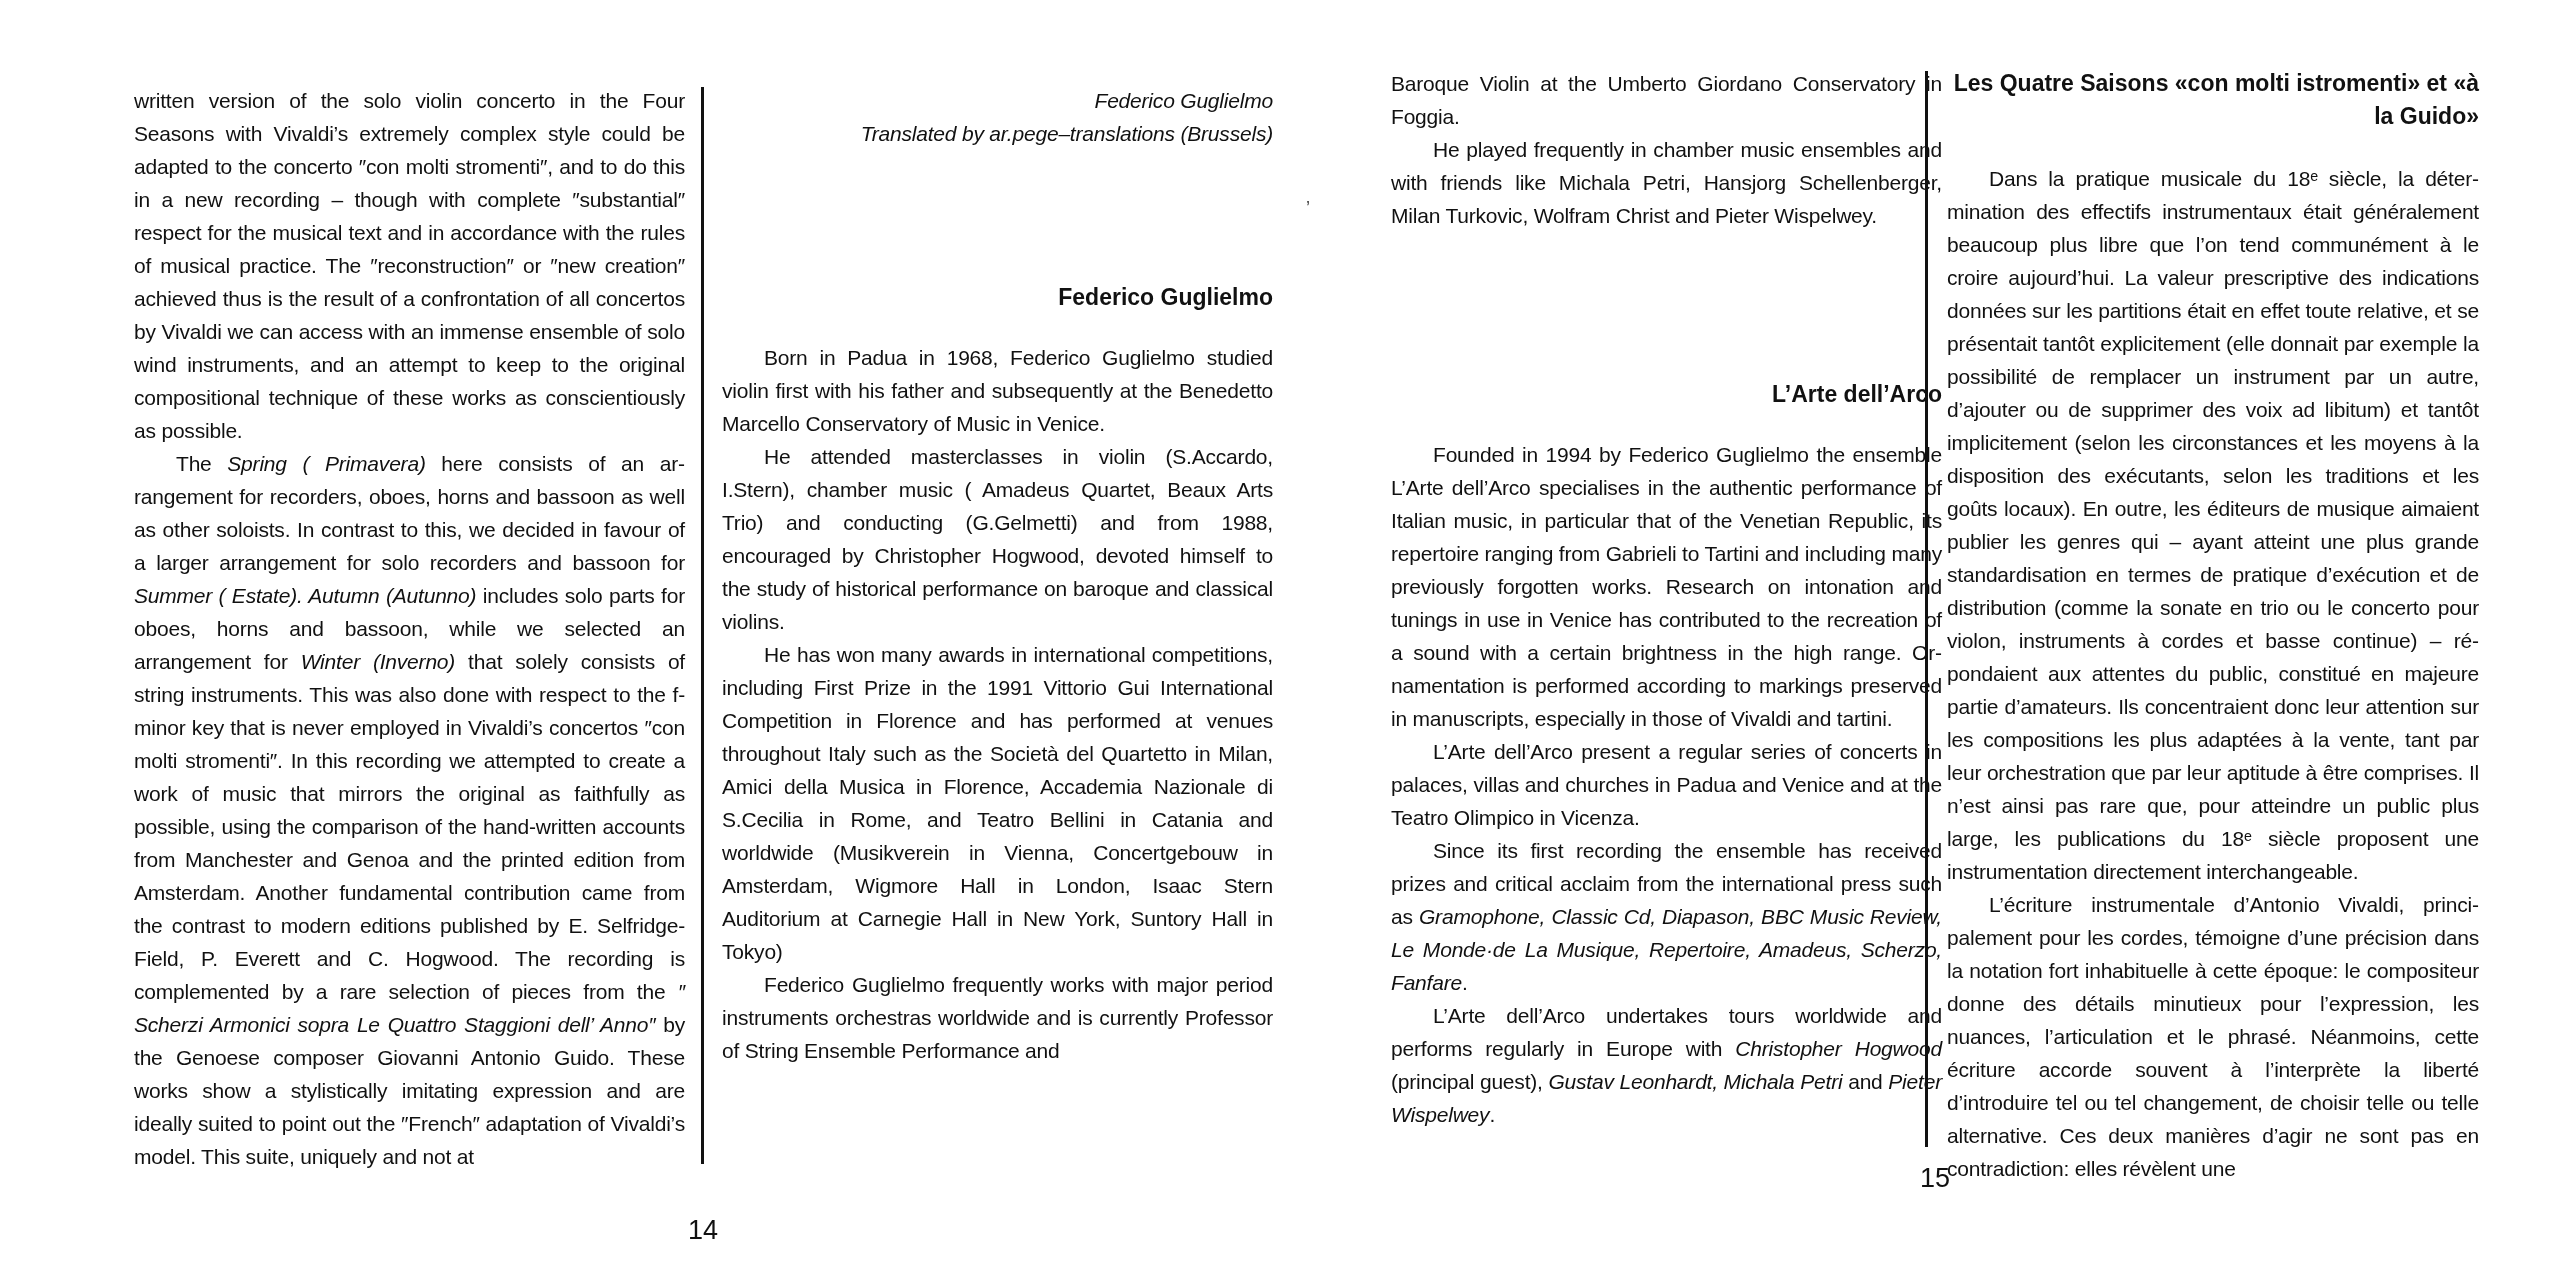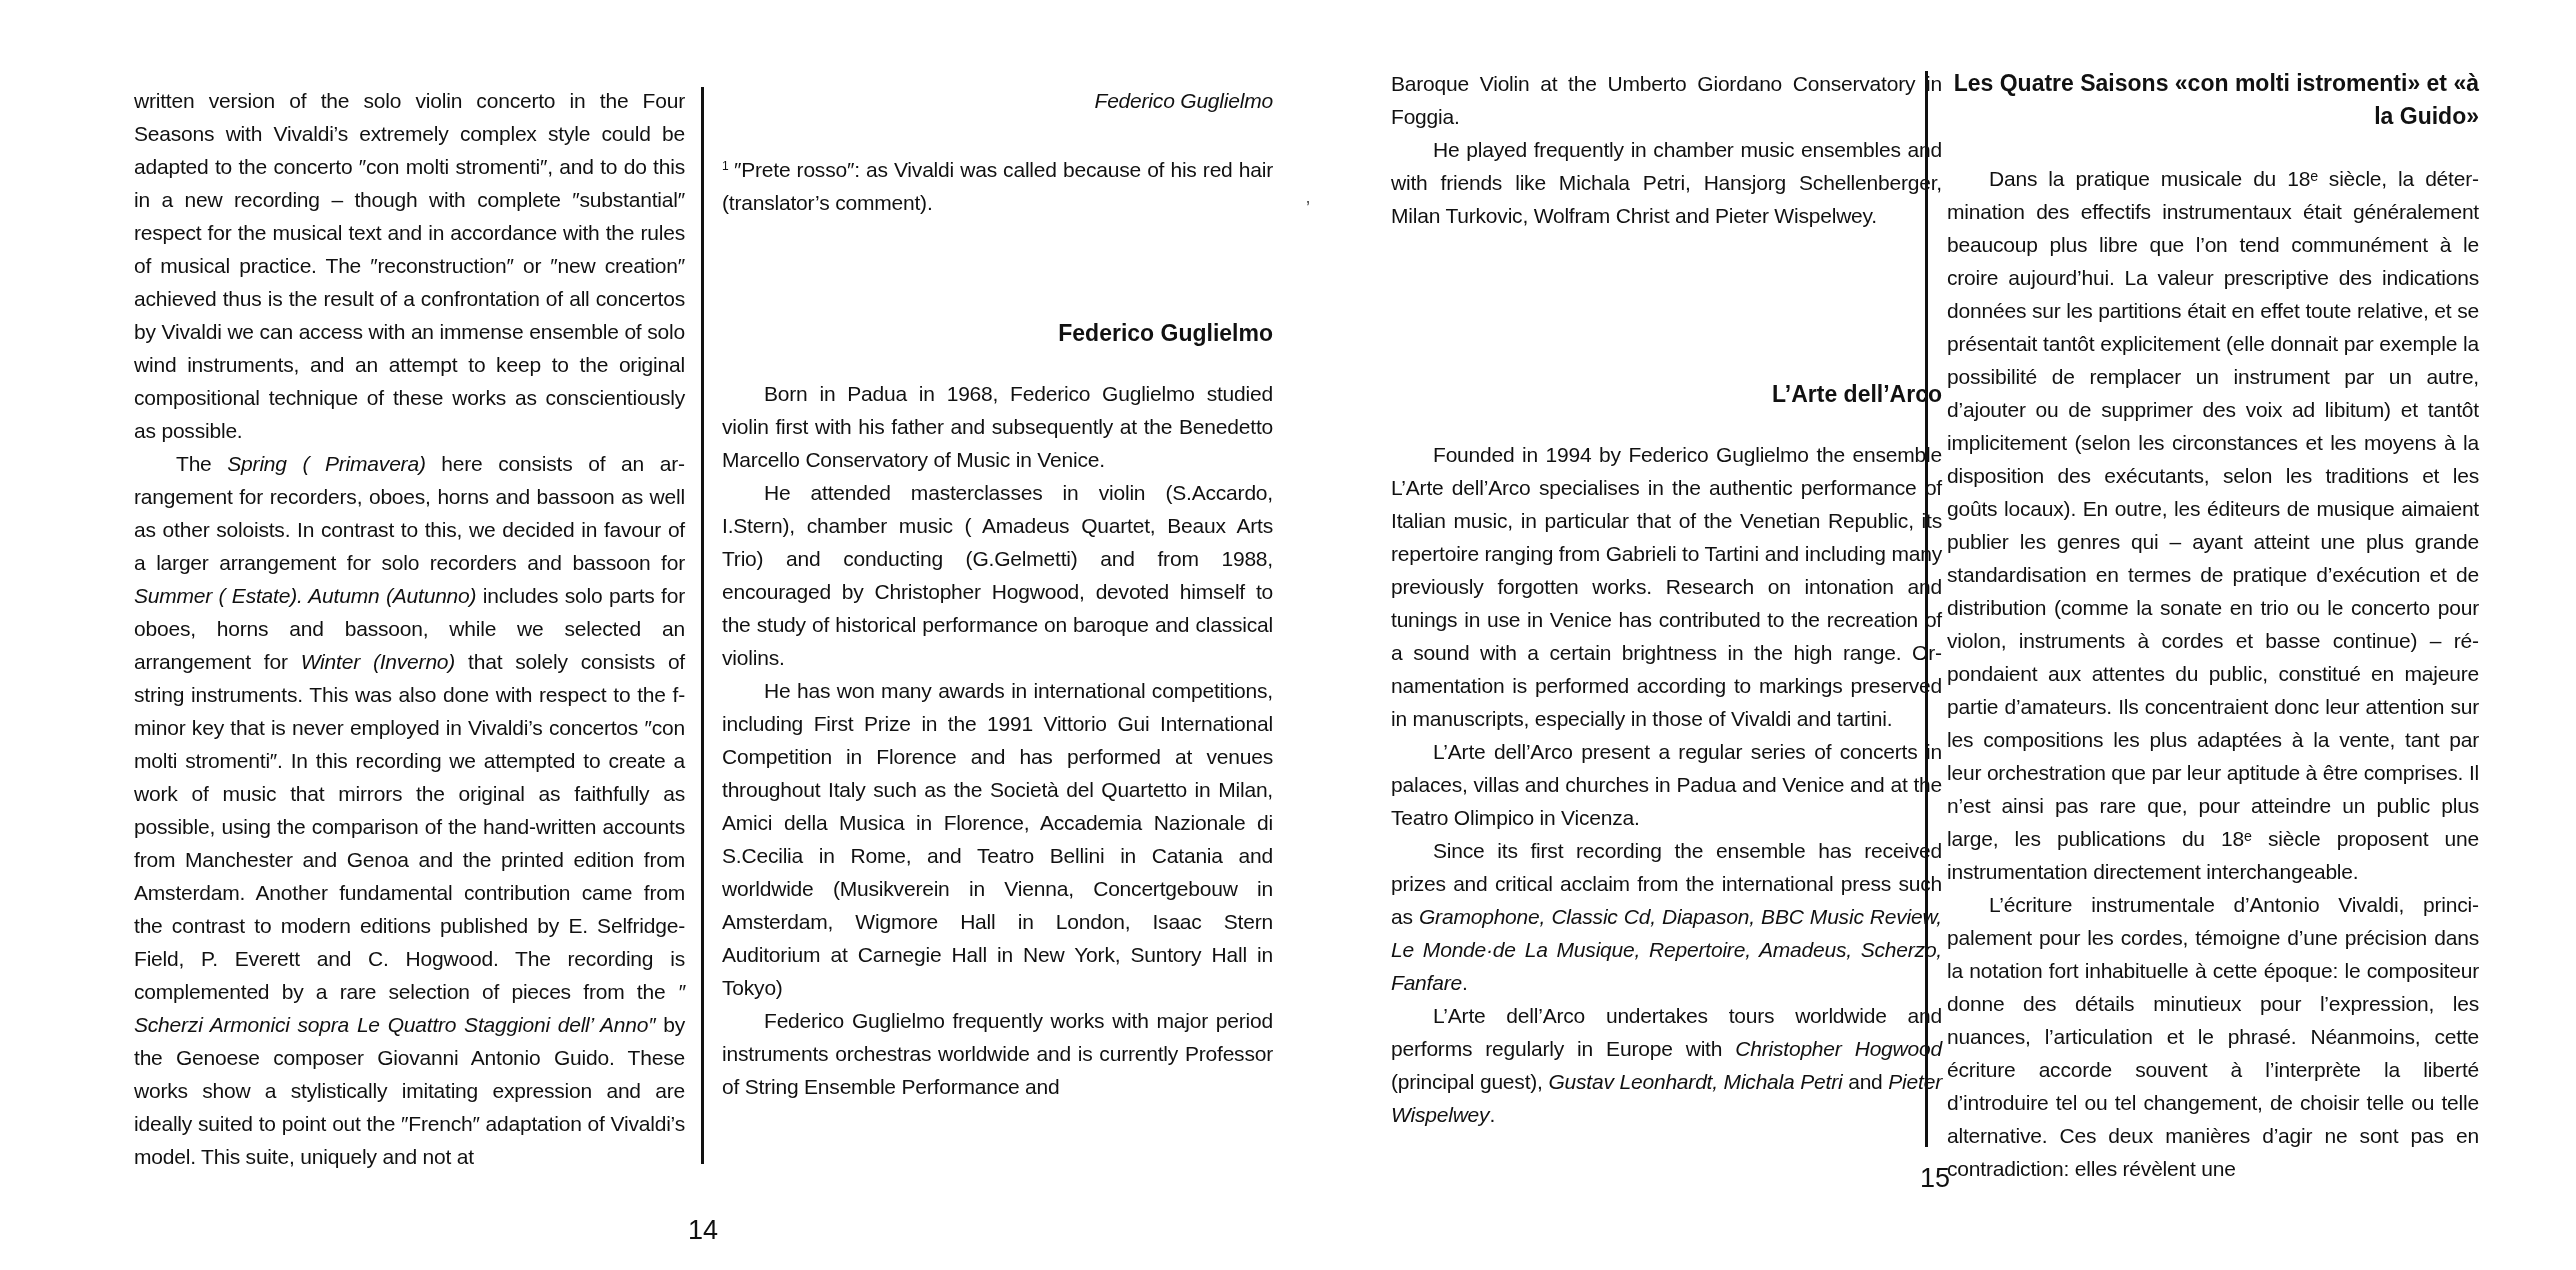--- a/index.html
+++ b/index.html
@@ -41,23 +41,23 @@
   <div id="p14c1" class="col">
     <p class="noindent">written version of the solo violin concerto in the Four Seasons with Vivaldi’s extremely complex style could be adapted to the concerto ″con molti stromenti″, and to do this in a new recording – though with com­plete ″substantial″ respect for the musical text and in accordance with the rules of musical practice. The ″reconstruction″ or ″new creation″ achieved thus is the result of a confrontation of all concertos by Vival­di we can access with an immense ensemble of solo wind instruments, and an attempt to keep to the origi­nal compositional technique of these works as consci­entiously as possible.</p>
     <p class="indent"><span>The </span><i>Spring ( Primavera)</i><span> here consists of an ar­rangement for recorders, oboes, horns and bassoon as well as other soloists. In contrast to this, we de­cided in favour of a larger arrangement for solo re­corders and bassoon for </span><i>Summer ( Estate). Autumn (Autunno)</i><span> includes solo parts for oboes, horns and bassoon, while we selected an arrangement for </span><i>Win­ter (Inverno)</i><span> that solely consists of string instruments. This was also done with respect to the f-minor key that is never employed in Vivaldi’s concertos ″con molti stromenti″. In this recording we attempted to create a work of music that mirrors the original as faithfully as possible, using the comparison of the hand-written accounts from Manchester and Genoa and the printed edition from Amsterdam. Another fun­damental contribution came from the contrast to mod­ern editions published by E. Selfridge-Field, P. Everett and C. Hogwood. The recording is complemented by a rare selection of pieces from the </span><i>″ Scherzi Armonici sopra Le Quattro Staggioni dell’ Anno″</i><span> by the Genoese composer Giovanni Antonio Guido. These works show a stylistically imitating expression and are ideally suited to point out the ″French″ adapta­tion of Vivaldi’s model. This suite, uniquely and not at</span></p>
   </div>
 
   <div id="div14" class="divider"></div>
 
   <div id="p14c2" class="col">
     <div class="sig">
       <div>Federico Guglielmo</div>
+      <div>Translated by ar.pege–translations (Brussels)</div>
     </div>
     <div class="spacer-s"></div>
-    <p class="footnote"><sup>1</sup><span>″Prete rosso″: as Vivaldi was called because of his red hair (translator’s comment).</span></p>
     <div class="spacer-l" style="height:98px"></div>
     <h2 class="heading">Federico Guglielmo</h2>
     <div class="spacer-s" style="height:27px"></div>
     <p class="indent">Born in Padua in 1968, Federico Guglielmo stud­ied violin first with his father and subsequently at the Benedetto Marcello Conservatory of Music in Venice.</p>
     <p class="indent">He attended masterclasses in violin (S.Accardo, I.Stern), chamber music ( Amadeus Quartet, Beaux Arts Trio) and conducting (G.Gelmetti) and from 1988, encouraged by Christopher Hogwood, de­voted himself to the study of historical performance on baroque and classical violins.</p>
     <p class="indent">He has won many awards in international compe­titions, including First Prize in the 1991 Vittorio Gui International Competition in Florence and has per­formed at venues throughout Italy such as the Società del Quartetto in Milan, Amici della Musica in Flor­ence, Accademia Nazionale di S.Cecilia in Rome, and Teatro Bellini in Catania and worldwide (Mu­sikverein in Vienna, Concertgebouw in Amsterdam, Wigmore Hall in London, Isaac Stern Auditorium at Carnegie Hall in New York, Suntory Hall in Tokyo)</p>
     <p class="indent">Federico Guglielmo frequently works with major period instruments orchestras worldwide and is cur­rently Professor of String Ensemble Performance and</p>
   </div>
 
   <div id="num14" class="pagenum">14</div>

